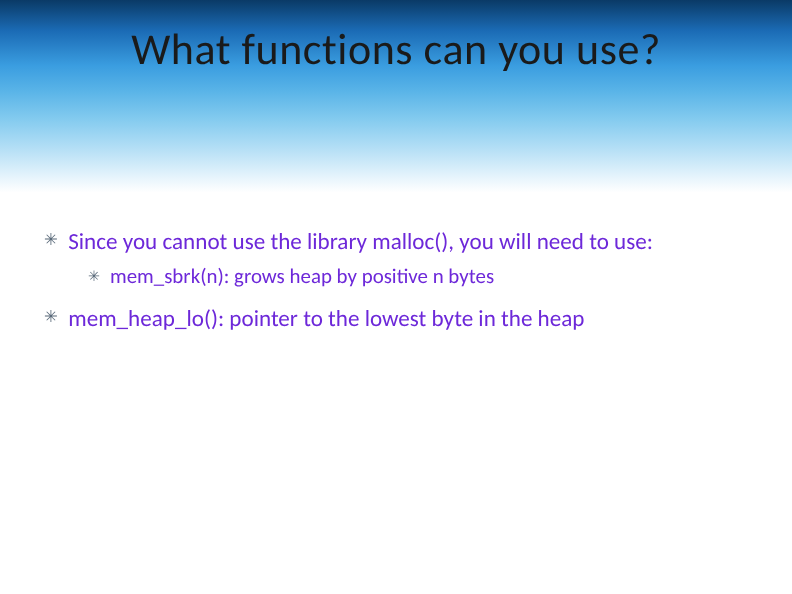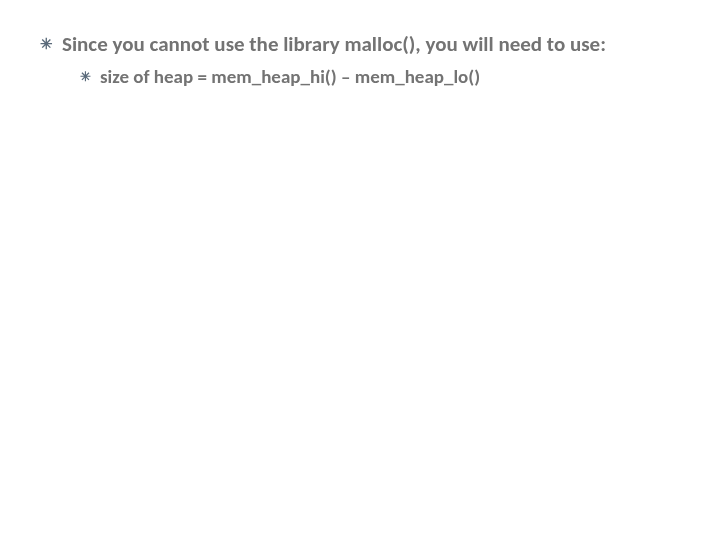--- a/index.html
+++ b/index.html
@@ -26,22 +26,21 @@
   }
   .title {
     font-size: 40px;
     font-weight: 400;
     color: #1a1a1a;
     text-align: center;
     letter-spacing: 0.5px;
   }
   .body {
     padding: 30px 40px 0 40px;
-    color: #737373;
-    font-weight: bold;
+    color: #6d28d9;
   }
   .lvl1 {
     font-size: 21px;
     line-height: 1.35;
     margin-bottom: 6px;
     padding-left: 22px;
     position: relative;
   }
   .lvl1::before {
     content: "\2733"; 
@@ -64,26 +63,32 @@
     left: 40px;
     top: 4px;
     font-size: 13px;
     color: #5a6a7a;
   }
 </style>
 </head>
 <body>
 
 <div class="slide">
+  <div class="header">
+    <h1 class="title">What functions can you use?</h1>
+  </div>
   <div class="body">
 
     <div class="lvl1">
       <span>Since you cannot use the library malloc(), you will need to use:</span>
     </div>
+    <div class="lvl2">
+      <span>mem_sbrk(n): grows heap by positive n bytes</span>
+    </div>
+
+    <div class="lvl1">
+      <span>mem_heap_lo(): pointer to the lowest byte in the heap</span>
+    </div>
 
 
-
-    <div class="lvl2">
-      <span>size of heap = mem_heap_hi() – mem_heap_lo()</span>
-    </div>
 
   </div>
 </div>
 
 </body></html>

